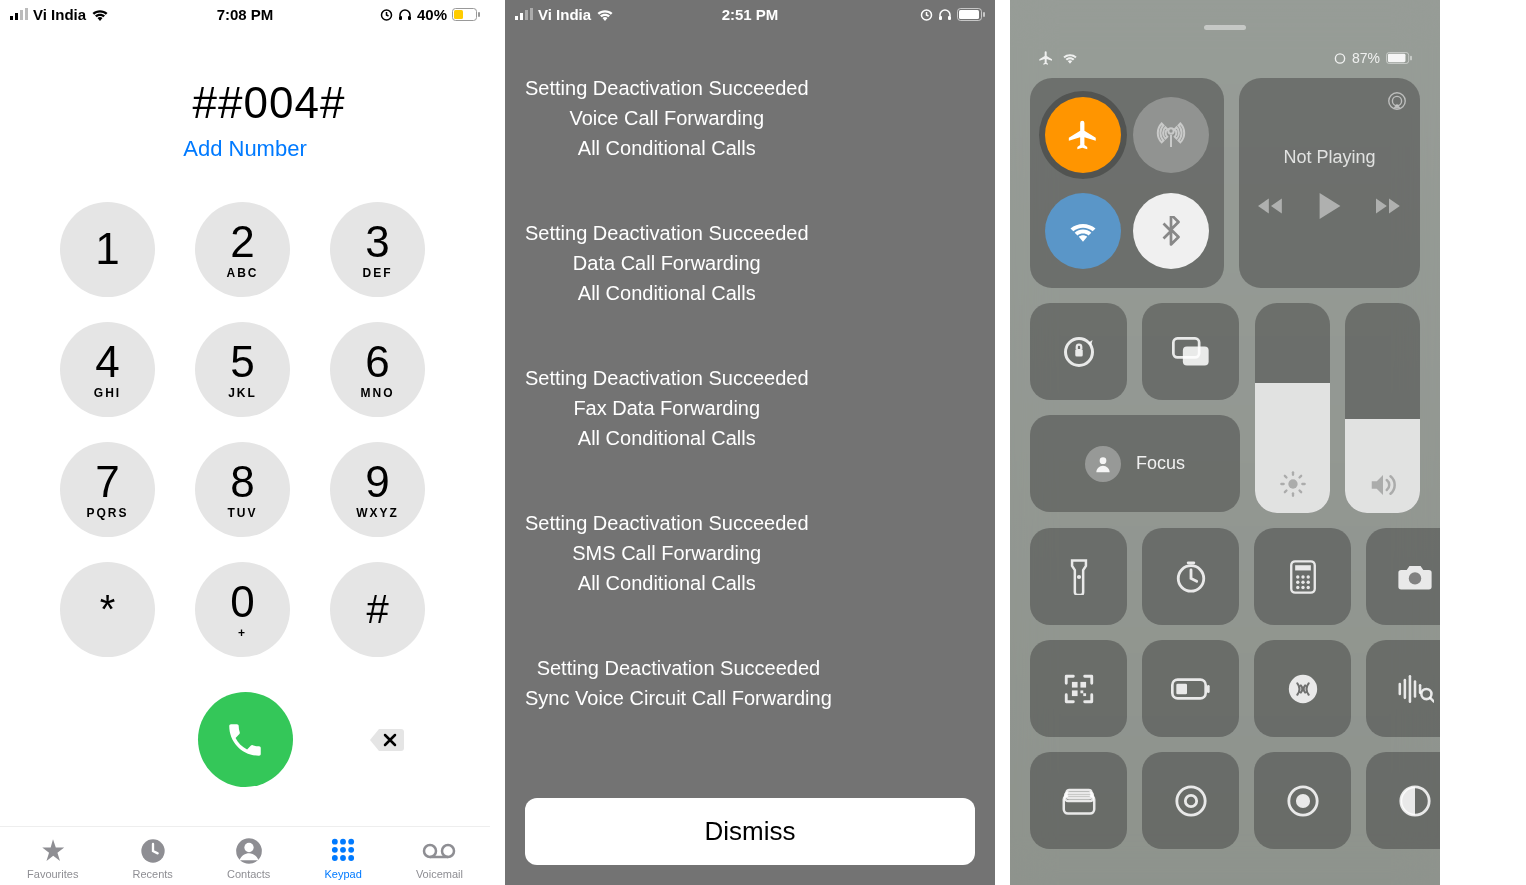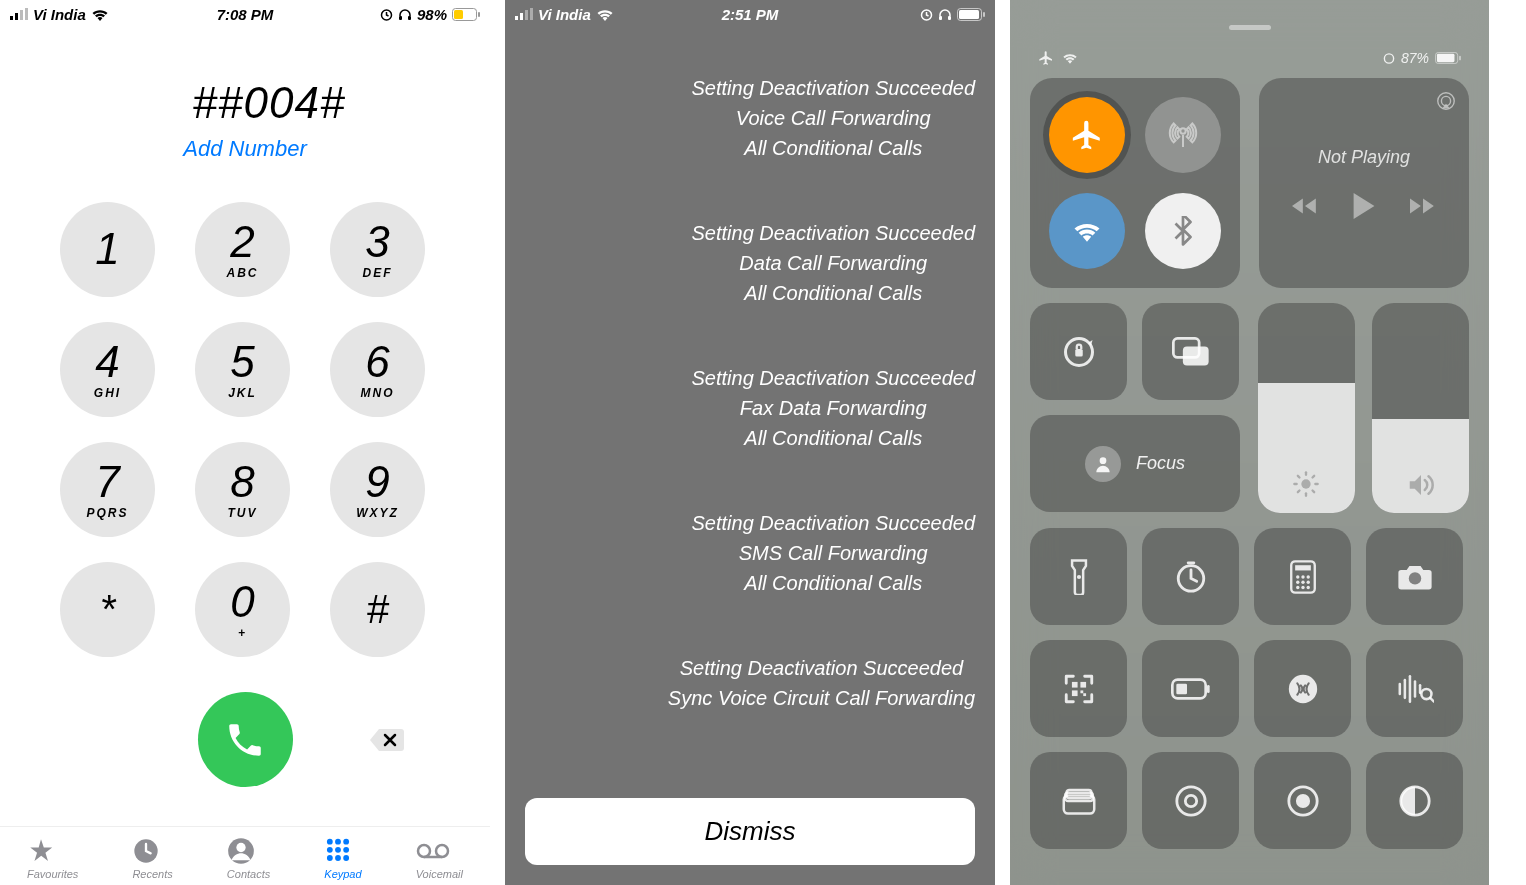--- a/index.html
+++ b/index.html
@@ -1,20 +1,20 @@
 <!DOCTYPE html>
 <html><head>
 <meta charset="utf-8">
 <style>
 * { margin: 0; padding: 0; box-sizing: border-box; font-family: -apple-system, "Helvetica Neue", Helvetica, Arial, sans-serif; }
 body { display: flex; background: #fff; width: 1526px; height: 885px; overflow: hidden; gap: 15px; padding: 0; }
-.phone { position: relative; height: 100%; display: flex; flex-direction: column; font-style: italic; }
+.phone { position: relative; height: 100%; display: flex; flex-direction: column; }
 .phone1 { width: 490px; background: #fff; }
 .phone2 { width: 490px; background: #737373; color: #fff; }
-.phone3 { width: 479px; background: #c2410c; position: relative; overflow: hidden; }
+.phone3 { width: 430px; background: #c2410c; position: relative; overflow: hidden; }
 
 
 .status-bar { display: flex; align-items: center; justify-content: space-between; height: 28px; padding: 4px 10px; font-size: 15px; font-weight: 600; }
 .status-left, .status-right { display: flex; align-items: center; gap: 5px; }
 .status-center { position: absolute; left: 50%; transform: translateX(-50%); }
 .phone1 .status-bar { color: #000; }
 .phone2 .status-bar { color: #fff; }
 
 
 .dialer-display { text-align: center; margin-top: 50px; margin-bottom: 20px; }
@@ -22,26 +22,26 @@
 .add-number { color: #007AFF; font-size: 22px; margin-top: 8px; }
 .keypad { display: grid; grid-template-columns: repeat(3, 1fr); gap: 25px 35px; padding: 20px 60px; }
 .key { width: 95px; height: 95px; border-radius: 50%; background: #e5e5e5; display: flex; flex-direction: column; align-items: center; justify-content: center; cursor: pointer; }
 .key-digit { font-size: 44px; font-weight: 400; line-height: 1; color: #000; }
 .key-letters { font-size: 12px; font-weight: 700; letter-spacing: 2px; color: #000; margin-top: 2px; }
 .key-symbol { font-size: 40px; color: #000; }
 .call-row { display: flex; align-items: center; justify-content: center; padding: 15px 60px 10px; position: relative; }
 .call-btn { width: 95px; height: 95px; border-radius: 50%; background: #34C759; display: flex; align-items: center; justify-content: center; cursor: pointer; }
 .backspace-btn { position: absolute; right: 85px; display: flex; align-items: center; justify-content: center; cursor: pointer; }
 .tab-bar { display: flex; justify-content: space-around; padding: 10px 0 5px; border-top: 1px solid #eee; margin-top: auto; }
-.tab-item { display: flex; flex-direction: column; align-items: flex-start; font-size: 11px; color: #8e8e93; gap: 3px; cursor: pointer; }
+.tab-item { display: flex; flex-direction: column; align-items: center; font-size: 11px; color: #8e8e93; gap: 3px; cursor: pointer; }
 .tab-item.active { color: #007AFF; }
 .tab-icon { height: 28px; display: flex; align-items: center; justify-content: center; }
 
 
-.deact-content { flex: 1; display: flex; flex-direction: column; align-items: flex-end; padding: 45px 20px 20px; }
+.deact-content { flex: 1; display: flex; flex-direction: column; align-items: flex-start; padding: 45px 20px 20px; }
 .deact-block { text-align: center; margin-bottom: 55px; font-size: 20px; line-height: 1.5; }
 .dismiss-btn { background: #fff; color: #000; font-size: 26px; padding: 18px 0; text-align: center; border-radius: 12px; margin: 0 20px 20px; cursor: pointer; }
 
 
 .cc-bg { position: absolute; inset: 0; background: linear-gradient(180deg, #a8b0a8 0%, #9aa298 100%); }
 .cc-overlay { position: absolute; inset: 0; background: rgba(120,120,120,0.35); backdrop-filter: blur(20px); }
 .cc-content { position: relative; z-index: 2; height: 100%; padding: 15px 20px; }
 .cc-grabber { width: 42px; height: 5px; background: rgba(255,255,255,0.45); border-radius: 3px; margin: 10px auto 20px; }
 .cc-status { display: flex; justify-content: space-between; color: rgba(255,255,255,0.85); font-size: 14px; margin-bottom: 12px; padding: 0 8px; }
 .cc-row { display: flex; gap: 15px; margin-bottom: 15px; justify-content: space-between; }
@@ -92,21 +92,21 @@
             <path d="M6.5 4v3l2 1" stroke="#000" stroke-width="1.5" fill="none"></path>
           </svg>
       </span>
       <span>
         <svg width="14" height="13" viewBox="0 0 14 13">
             <path d="M2 8v-1a5 5 0 0110 0v1" stroke="#000" stroke-width="1.5" fill="none"></path>
             <rect x="1" y="8" width="3" height="4" rx="1" fill="#000"></rect>
             <rect x="10" y="8" width="3" height="4" rx="1" fill="#000"></rect>
           </svg>
       </span>
-      <span>98%</span>
+      <span>40%</span>
       <span>
         <svg width="28" height="13" viewBox="0 0 28 13">
             <rect x="0.5" y="0.5" width="24" height="12" rx="3" fill="none" stroke="#999"></rect>
             <rect x="2" y="2" width="9" height="9" rx="1.5" fill="#FFCC00"></rect>
             <rect x="26" y="4" width="2" height="5" rx="1" fill="#999"></rect>
           </svg>
       </span>
     </div>
   </div>
 

